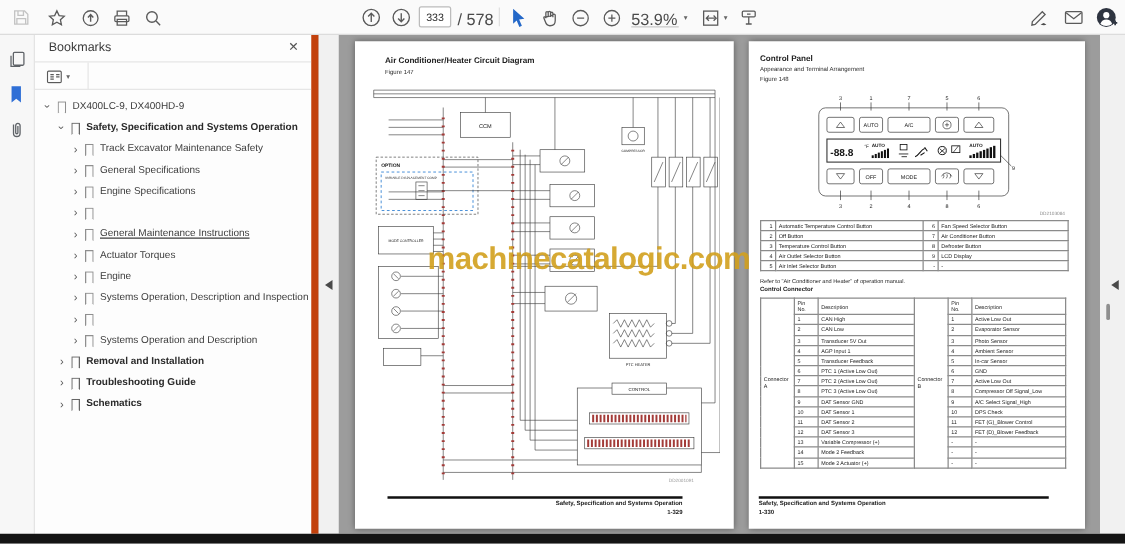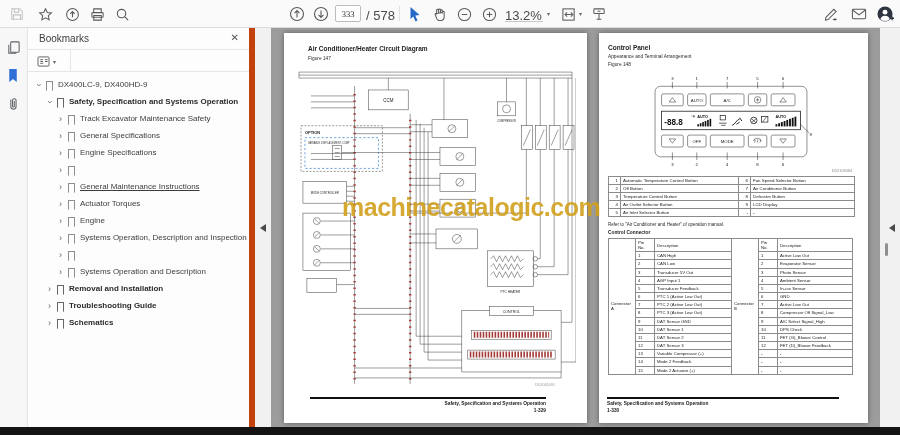--- a/index.html
+++ b/index.html
@@ -9,21 +9,21 @@
 
   
   .toolbar{position:absolute;left:0;top:0;width:900px;height:28px;background:#fafafa;
     border-bottom:1px solid #dcdcdc;z-index:5}
   .tbi{position:absolute;top:5px;width:18px;height:18px;display:flex;align-items:center;
     justify-content:center;color:#5a5a5a}
   .tbi svg{display:block}
   .tbtxt{position:absolute;top:8px;font-size:13px;color:#4a4a4a;white-space:nowrap}
   .pageinput{position:absolute;left:335px;top:5px;width:26px;height:17px;border:1px solid #bcbcbc;
     border-radius:2px;background:#fff;font-size:8.5px;text-align:center;color:#333;
-    font-family:Liberation Serif, serif}
+    font-family:Liberation Sans, sans-serif}
   .caret{font-size:6px;color:#666}
   .tb-divider{position:absolute;left:399px;top:6px;width:1px;height:15px;background:#e0e0e0}
   .zoomline{position:absolute;left:505px;top:21px;width:38px;height:1px;background:#c9c9c9}
 
   
   .iconstrip{position:absolute;left:0;top:28px;width:28px;bottom:8px;background:#f7f7f7;
     border-right:1px solid #e4e4e4}
   .stripico{position:absolute;left:6px;width:16px;height:16px;color:#5f6368}
 
   
@@ -170,21 +170,21 @@
           <circle cx="8" cy="8" r="6.5"></circle>
           <path d="M5 8h6"></path>
         </svg>
       </span>
     <span class="tbi" style="left:480px">
       <svg width="15" height="15" viewBox="0 0 16 16" fill="none" stroke="#5a5a5a" stroke-width="1.1">
           <circle cx="8" cy="8" r="6.5"></circle>
           <path d="M5 8h6M8 5v6"></path>
         </svg>
       </span>
-    <span class="tbtxt" style="left:505px">13.2%</span>
+    <span class="tbtxt" style="left:505px">53.9%</span>
     <span class="zoomline"></span>
     <span class="tbtxt caret" style="left:547px;top:10px">▾</span>
     <span class="tbi" style="left:560px">
       <svg width="16" height="15" viewBox="0 0 17 16" fill="none" stroke="#5a5a5a" stroke-width="1.1">
           <rect x="2" y="2" width="12" height="12"></rect>
           <path d="M4.5 8h7M6.5 5.8L4.3 8l2.2 2.2M10.5 5.8L12.7 8l-2.2 2.2"></path>
         </svg>
       </span>
     <span class="tbtxt caret" style="left:579px;top:10px">▾</span>
     <span class="tbi" style="left:590px">

